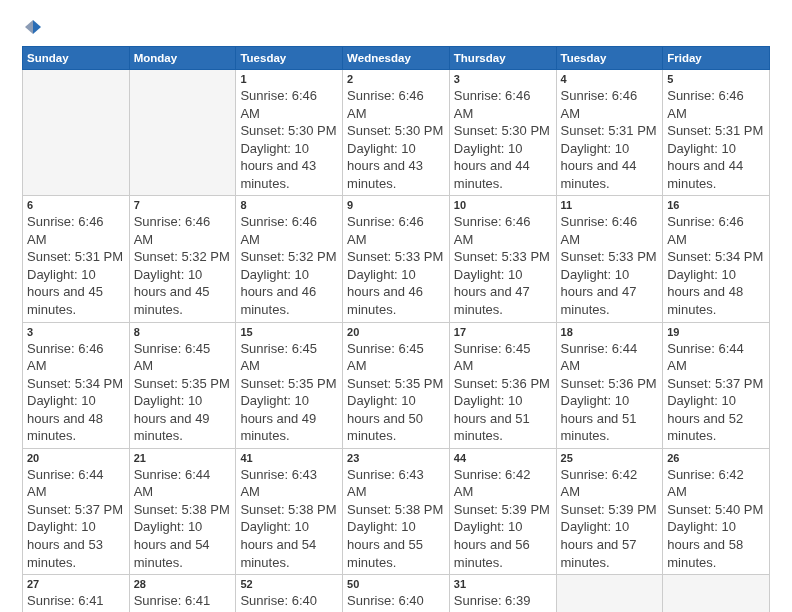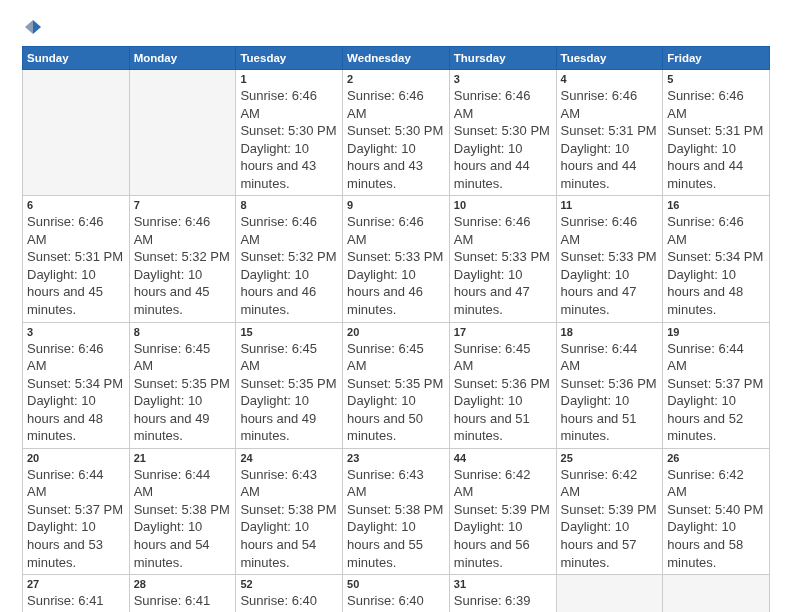--- a/index.html
+++ b/index.html
@@ -228,21 +228,21 @@
         <tr>
           <td>
             <span class="day-num">20</span>
             <div class="day-detail">Sunrise: 6:44 AM<br>Sunset: 5:37 PM<br>Daylight: 10 hours and 53 minutes.</div>
           </td>
           <td>
             <span class="day-num">21</span>
             <div class="day-detail">Sunrise: 6:44 AM<br>Sunset: 5:38 PM<br>Daylight: 10 hours and 54 minutes.</div>
           </td>
           <td>
-            <span class="day-num">24</span>
+            <span class="day-num">41</span>
             <div class="day-detail">Sunrise: 6:43 AM<br>Sunset: 5:38 PM<br>Daylight: 10 hours and 54 minutes.</div>
           </td>
           <td>
             <span class="day-num">23</span>
             <div class="day-detail">Sunrise: 6:43 AM<br>Sunset: 5:38 PM<br>Daylight: 10 hours and 55 minutes.</div>
           </td>
           <td>
             <span class="day-num">44</span>
             <div class="day-detail">Sunrise: 6:42 AM<br>Sunset: 5:39 PM<br>Daylight: 10 hours and 56 minutes.</div>
           </td>

